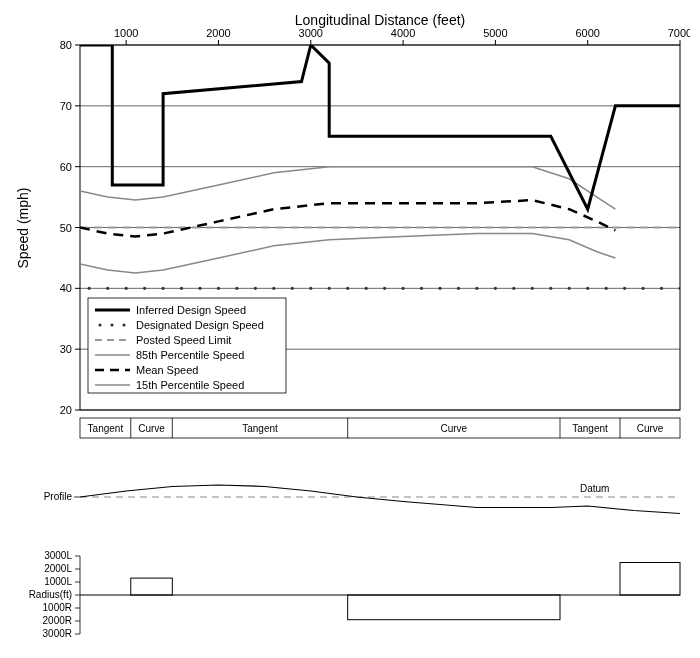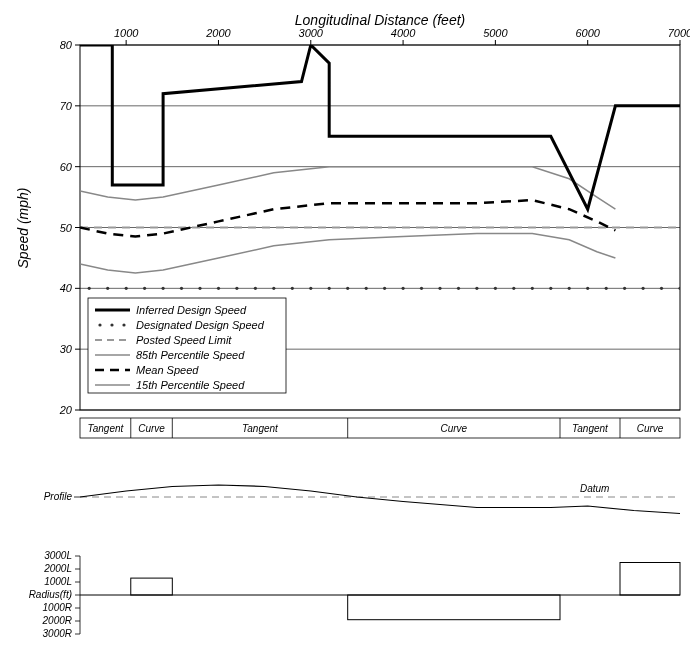--- a/index.html
+++ b/index.html
@@ -5,21 +5,20 @@
   body {
     margin: 0;
     padding: 10px;
     font-family: Arial, sans-serif;
     font-size: 12px;
     background: #fff;
     color: #000;
   }
   .chart-container {
     width: 680px;
-    font-style: italic;
   }
   svg {
     display: block;
   }
   .axis-title {
     font-size: 14px;
     font-family: Arial, sans-serif;
   }
   .tick-label {
     font-size: 11px;

